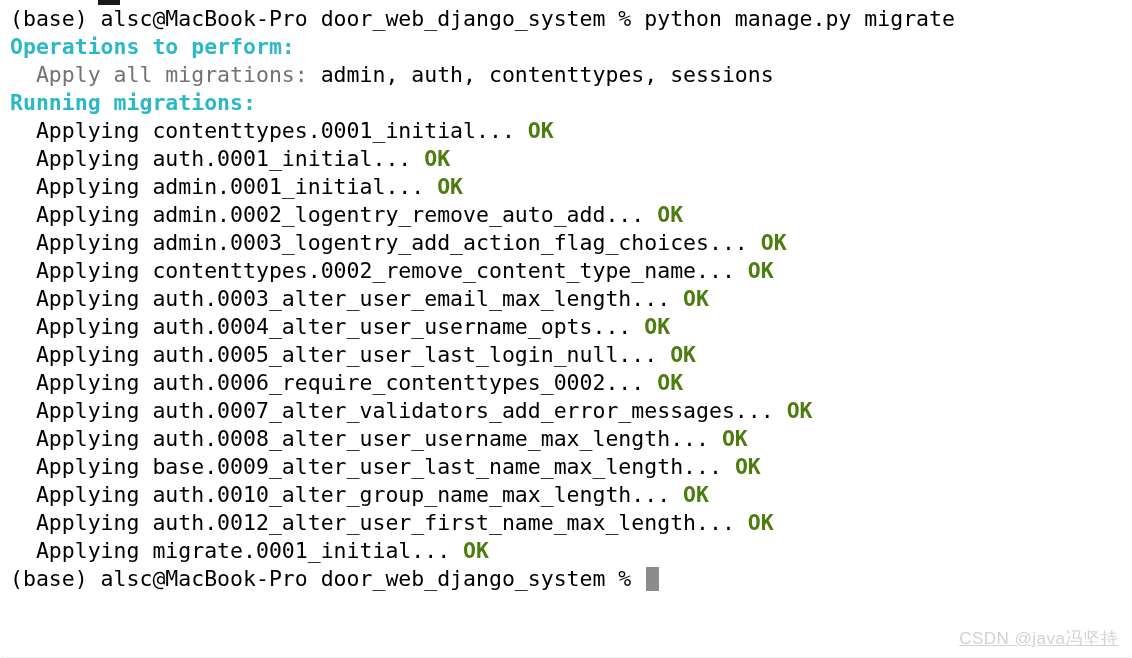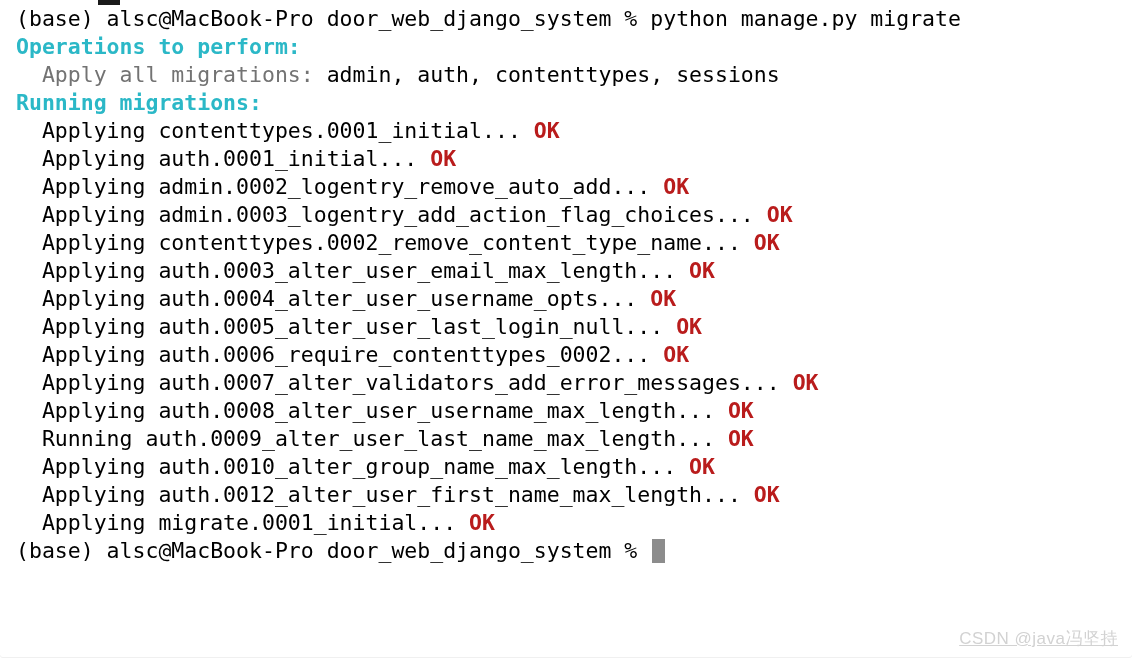--- a/index.html
+++ b/index.html
@@ -37,28 +37,28 @@
     top: 5px;
     width: 1132px;
   }
   .line {
     height: 28px;
     line-height: 28px;
     font-size: 21.5px;
     letter-spacing: 0px;
     white-space: pre;
     color: #000000;
-    padding-left: 16px;
+    padding-left: 10px;
     box-sizing: border-box;
   }
   .seg { white-space: pre; }
   .c-default { color: #000000; font-weight: 400; }
   .c-bold    { color: #737373; font-weight: 400; }
   .c-cyan    { color: #2bb8c7; font-weight: 700; }
-  .c-green   { color: #b91c1c; font-weight: 700; }
+  .c-green   { color: #4d7c0f; font-weight: 700; }
 
   .cursor {
     display: inline-block;
     width: 13px;
     height: 24px;
     background: #8c8c8c;
     vertical-align: -5px;
     margin-left: 2px;
   }
   .watermark {
@@ -92,30 +92,31 @@
 
   <div class="scrollback-sliver"></div>
 
   <div class="screen" id="screen">
       <div class="line"><span class="seg c-default">(base) alsc@MacBook-Pro door_web_django_system % python manage.py migrate</span></div>
       <div class="line"><span class="seg c-cyan">Operations to perform:</span></div>
       <div class="line"><span class="seg c-bold">  Apply all migrations:</span><span class="seg c-default"> admin, auth, contenttypes, sessions</span></div>
       <div class="line"><span class="seg c-cyan">Running migrations:</span></div>
       <div class="line"><span class="seg c-default">  Applying contenttypes.0001_initial...</span><span class="seg c-green"> OK</span></div>
       <div class="line"><span class="seg c-default">  Applying auth.0001_initial...</span><span class="seg c-green"> OK</span></div>
+      <div class="line"><span class="seg c-default">  Applying admin.0001_initial...</span><span class="seg c-green"> OK</span></div>
       <div class="line"><span class="seg c-default">  Applying admin.0002_logentry_remove_auto_add...</span><span class="seg c-green"> OK</span></div>
       <div class="line"><span class="seg c-default">  Applying admin.0003_logentry_add_action_flag_choices...</span><span class="seg c-green"> OK</span></div>
       <div class="line"><span class="seg c-default">  Applying contenttypes.0002_remove_content_type_name...</span><span class="seg c-green"> OK</span></div>
       <div class="line"><span class="seg c-default">  Applying auth.0003_alter_user_email_max_length...</span><span class="seg c-green"> OK</span></div>
       <div class="line"><span class="seg c-default">  Applying auth.0004_alter_user_username_opts...</span><span class="seg c-green"> OK</span></div>
       <div class="line"><span class="seg c-default">  Applying auth.0005_alter_user_last_login_null...</span><span class="seg c-green"> OK</span></div>
       <div class="line"><span class="seg c-default">  Applying auth.0006_require_contenttypes_0002...</span><span class="seg c-green"> OK</span></div>
       <div class="line"><span class="seg c-default">  Applying auth.0007_alter_validators_add_error_messages...</span><span class="seg c-green"> OK</span></div>
       <div class="line"><span class="seg c-default">  Applying auth.0008_alter_user_username_max_length...</span><span class="seg c-green"> OK</span></div>
-      <div class="line"><span class="seg c-default">  Running auth.0009_alter_user_last_name_max_length...</span><span class="seg c-green"> OK</span></div>
+      <div class="line"><span class="seg c-default">  Applying base.0009_alter_user_last_name_max_length...</span><span class="seg c-green"> OK</span></div>
       <div class="line"><span class="seg c-default">  Applying auth.0010_alter_group_name_max_length...</span><span class="seg c-green"> OK</span></div>
       <div class="line"><span class="seg c-default">  Applying auth.0012_alter_user_first_name_max_length...</span><span class="seg c-green"> OK</span></div>
       <div class="line"><span class="seg c-default">  Applying migrate.0001_initial...</span><span class="seg c-green"> OK</span></div>
       <div class="line"><span class="seg c-default">(base) alsc@MacBook-Pro door_web_django_system % </span><span class="cursor"></span></div>
     </div>
 
   <div class="watermark">CSDN @java冯坚持</div>
 
   <div class="window-edge"></div>
 </div>

